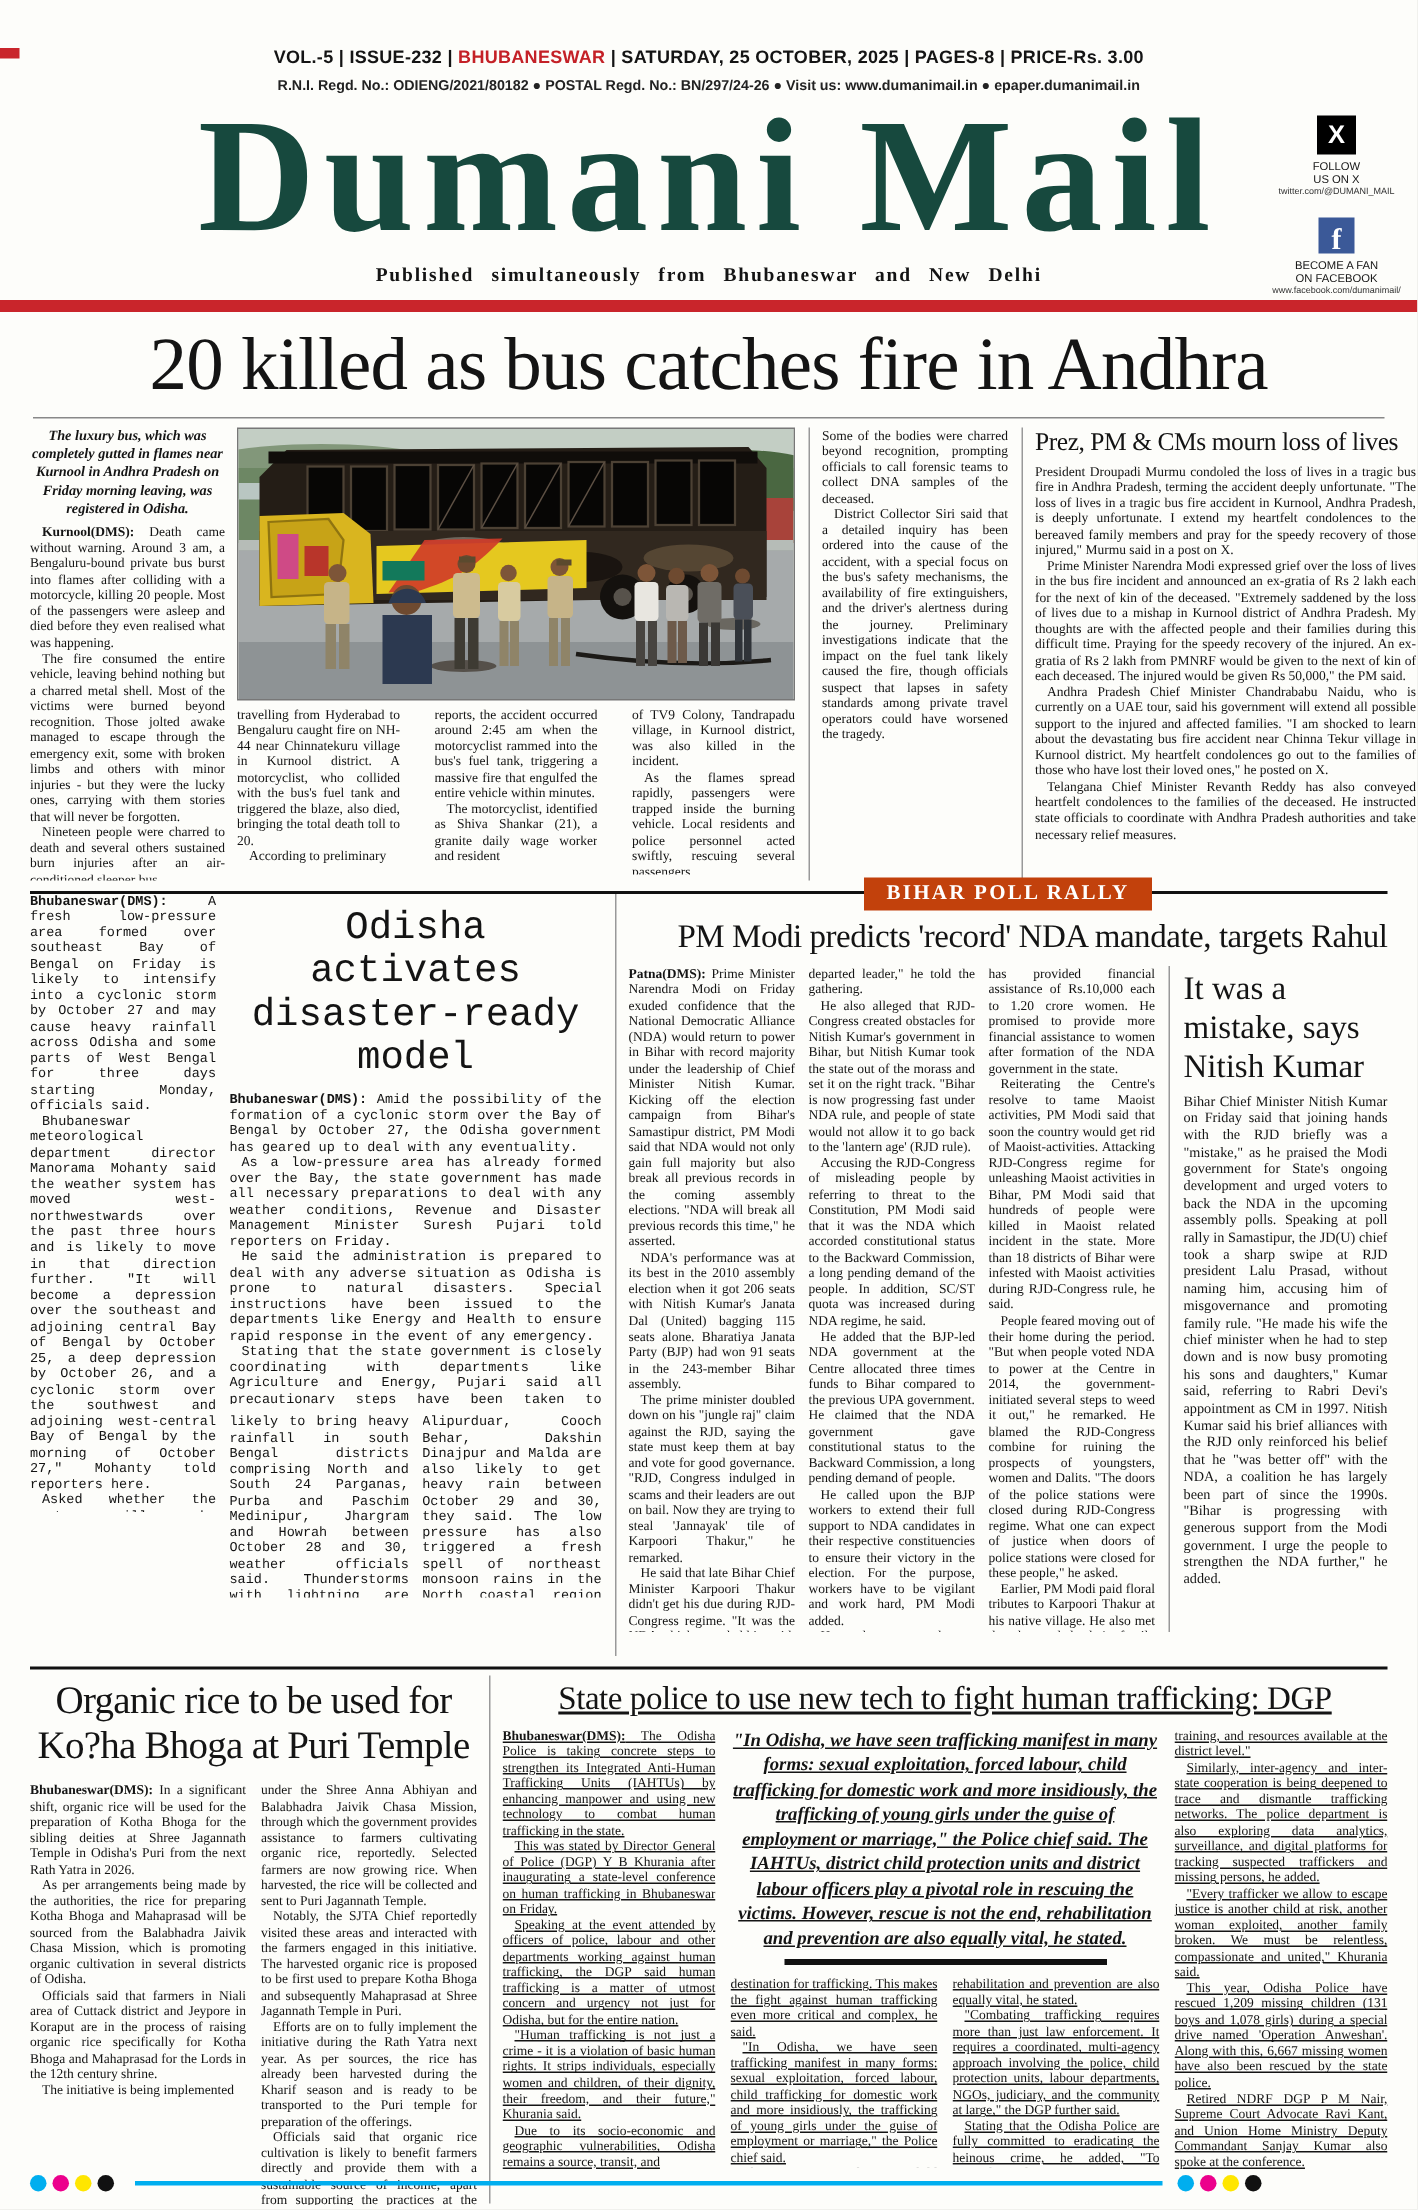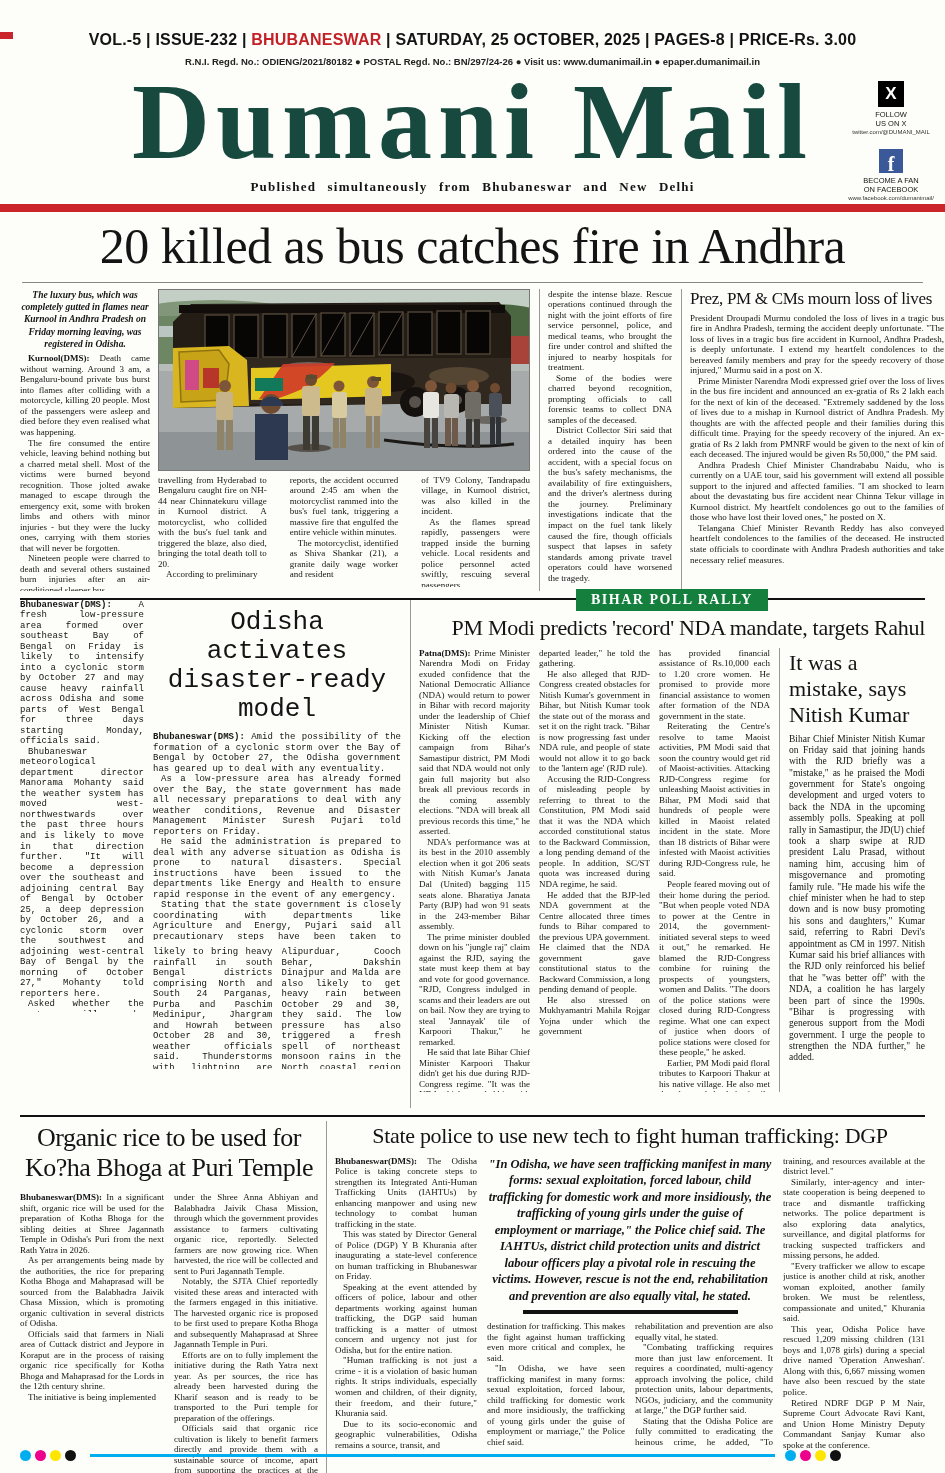--- a/index.html
+++ b/index.html
@@ -2,21 +2,21 @@
 <html><head>
 <meta charset="utf-8">
 <style>
   html,body{margin:0;padding:0;background:#e8e8e4;}
   .page{width:945px;height:1473px;position:relative;background:#fdfdfa;margin:0 auto;
         font-family:"Liberation Serif","DejaVu Serif",serif;color:#141414;overflow:hidden;}
   .corner-tick{position:absolute;left:0;top:32px;width:13px;height:7px;background:#c9252b;}
 
   
   .topbar{padding-top:31px;text-align:center;font-family:"Liberation Sans","DejaVu Sans",sans-serif;}
-  .tb1{font-size:16px;font-weight:bold;letter-spacing:.2px;}
+  .tb1{font-size:12px;font-weight:bold;letter-spacing:.2px;}
   .tb1 .city{color:#c42127;}
   .tb2{font-size:9.5px;font-weight:bold;margin-top:7px;color:#222;}
 
   
   .masthead{position:relative;margin-top:0;}
   .mast-title{text-align:center;font-weight:bold;font-size:108px;line-height:1.02;
               color:#17493e;letter-spacing:6px;}
   .tagline{text-align:center;font-weight:bold;font-size:13px;letter-spacing:1.2px;word-spacing:7px;margin-top:2px;}
   .social{position:absolute;right:6px;top:14px;width:96px;text-align:center;
           font-family:"Liberation Sans","DejaVu Sans",sans-serif;}
@@ -60,36 +60,36 @@
   .cy-cols{display:flex;height:412px;font-family:Liberation Mono, monospace;}
   .cy-c1{width:124px;height:100%;}
   .cy-right{width:248px;margin-left:9px;}
   .cy-sub-head{text-align:center;font-size:26px;line-height:1.12;padding:8px 0 8px;}
   .cy-sub-body{height:208px;}
   .cy-cont{display:flex;gap:9px;margin-top:7px;height:122px;}
   .cy-cont > div{flex:1;}
   .v-divider{width:1px;background:#999;margin:0 8px;}
   .bihar{flex:1;position:relative;}
   .banner-wrap{text-align:center;margin-top:-11px;}
-  .banner{display:inline-block;background:#15803d;color:#fff;font-weight:bold;font-size:14px;
+  .banner{display:inline-block;background:#c2410c;color:#fff;font-weight:bold;font-size:14px;
           letter-spacing:1.5px;padding:3px 15px;}
   .bihar-head{font-size:22px;letter-spacing:-.3px;text-align:right;white-space:nowrap;padding:4px 0 2px;}
   .bihar-cols{display:flex;gap:9px;margin-top:5px;height:444px;}
   .bihar-cols .bcol{flex:1;height:100%;}
   .nitish{width:136px;border-left:1px solid #999;padding-left:9px;height:100%;overflow:hidden;}
   .nitish h3{margin:2px 0 6px;font-weight:400;font-size:22px;line-height:1.18;}
   .nitish .nbody{font-size:9.5px;line-height:1.2;text-align:justify;}
 
   
   .bot-row{display:flex;padding:0 20px;margin-top:4px;height:352px;}
   .rice{width:300px;}
   .rice-head{text-align:center;font-size:26px;letter-spacing:-.5px;line-height:1.18;padding:2px 0 8px;}
   .rice-cols{display:flex;gap:10px;height:282px;}
   .rice-cols > div{flex:1;height:100%;}
-  .traffic{flex:1;}
+  .traffic{flex:1;text-decoration:underline;}
   .traffic-head{font-size:22px;letter-spacing:-.3px;text-align:center;white-space:nowrap;padding:2px 0 7px;}
   .traffic-cols{display:flex;gap:10px;height:312px;}
   .t-c1{width:142px;height:100%;}
   .t-mid{width:286px;}
   .pull-quote{font-weight:bold;font-style:italic;font-size:12.5px;text-align:center;line-height:1.32;
               overflow:hidden;max-height:168px;}
   .quote-rule{width:215px;height:4px;background:#111;margin:6px auto 7px;}
   .t-mid-cols{display:flex;gap:10px;height:128px;}
   .t-mid-cols > div{flex:1;}
   .t-c4{width:142px;height:100%;}
@@ -251,21 +251,20 @@
             <div data-bind-paras="lead.colC">
               <p>of TV9 Colony, Tandrapadu village, in Kurnool district, was also killed in the incident.</p>
               <p>As the flames spread rapidly, passengers were trapped inside the burning vehicle. Local residents and police personnel acted swiftly, rescuing several passengers</p>
             </div>
           </div>
       </div>
     </div>
 
     <div class="lead-c4 colbody cont">
         <div data-bind-paras="lead.col4">
-          <p>despite the intense blaze. Rescue operations continued through the night with the joint efforts of fire service personnel, police, and medical teams, who brought the fire under control and shifted the injured to nearby hospitals for treatment.</p>
           <p>Some of the bodies were charred beyond recognition, prompting officials to call forensic teams to collect DNA samples of the deceased.</p>
           <p>District Collector Siri said that a detailed inquiry has been ordered into the cause of the accident, with a special focus on the bus's safety mechanisms, the availability of fire extinguishers, and the driver's alertness during the journey. Preliminary investigations indicate that the impact on the fuel tank likely caused the fire, though officials suspect that lapses in safety standards among private travel operators could have worsened the tragedy.</p>
         </div>
       </div>
 
     <div class="prez">
       <h2 data-bind="lead.prez.headline">Prez, PM &amp; CMs mourn loss of lives</h2>
       <div class="colbody cont">
           <div data-bind-paras="lead.prez.paras">
             <p>President Droupadi Murmu condoled the loss of lives in a tragic bus fire in Andhra Pradesh, terming the accident deeply unfortunate. "The loss of lives in a tragic bus fire accident in Kurnool, Andhra Pradesh, is deeply unfortunate. I extend my heartfelt condolences to the bereaved family members and pray for the speedy recovery of those injured," Murmu said in a post on X.</p>
@@ -330,20 +329,21 @@
               <p>The prime minister doubled down on his "jungle raj" claim against the RJD, saying the state must keep them at bay and vote for good governance. "RJD, Congress indulged in scams and their leaders are out on bail. Now they are trying to steal 'Jannayak' tile of Karpoori Thakur," he remarked.</p>
               <p>He said that late Bihar Chief Minister Karpoori Thakur didn't get his due during RJD-Congress regime. "It was the NDA which awarded him with Bharat Ratna (posthumously). Now they (RJD-Congress) are trying to steal of title of Jannayak from the</p>
             </div>
         </div>
         <div class="bcol colbody cont">
             <div data-bind-paras="bihar.col2">
               <p>departed leader," he told the gathering.</p>
               <p>He also alleged that RJD-Congress created obstacles for Nitish Kumar's government in Bihar, but Nitish Kumar took the state out of the morass and set it on the right track. "Bihar is now progressing fast under NDA rule, and people of state would not allow it to go back to the 'lantern age' (RJD rule).</p>
               <p>Accusing the RJD-Congress of misleading people by referring to threat to the Constitution, PM Modi said that it was the NDA which accorded constitutional status to the Backward Commission, a long pending demand of the people. In addition, SC/ST quota was increased during NDA regime, he said.</p>
               <p>He added that the BJP-led NDA government at the Centre allocated three times funds to Bihar compared to the previous UPA government. He claimed that the NDA government gave constitutional status to the Backward Commission, a long pending demand of people.</p>
+              <p>He called upon the BJP workers to extend their full support to NDA candidates in their respective constituencies to ensure their victory in the election. For the purpose, workers have to be vigilant and work hard, PM Modi added.</p>
               <p>He also stressed on Mukhyamantri Mahila Rojgar Yojna under which the government</p>
             </div>
           </div>
         <div class="bcol colbody cont">
             <div data-bind-paras="bihar.col3">
               <p>has provided financial assistance of Rs.10,000 each to 1.20 crore women. He promised to provide more financial assistance to women after formation of the NDA government in the state.</p>
               <p>Reiterating the Centre's resolve to tame Maoist activities, PM Modi said that soon the country would get rid of Maoist-activities. Attacking RJD-Congress regime for unleashing Maoist activities in Bihar, PM Modi said that hundreds of people were killed in Maoist related incident in the state. More than 18 districts of Bihar were infested with Maoist activities during RJD-Congress rule, he said.</p>
               <p>People feared moving out of their home during the period. "But when people voted NDA to power at the Centre in 2014, the government-initiated several steps to weed it out," he remarked. He blamed the RJD-Congress combine for ruining the prospects of youngsters, women and Dalits. "The doors of the police stations were closed during RJD-Congress regime. What one can expect of justice when doors of police stations were closed for these people," he asked.</p>
               <p>Earlier, PM Modi paid floral tributes to Karpoori Thakur at his native village. He also met the departed leader's family members, including Ramnath Thakur, who is a minister in the Narendra Modi cabinet.</p>
             </div>

